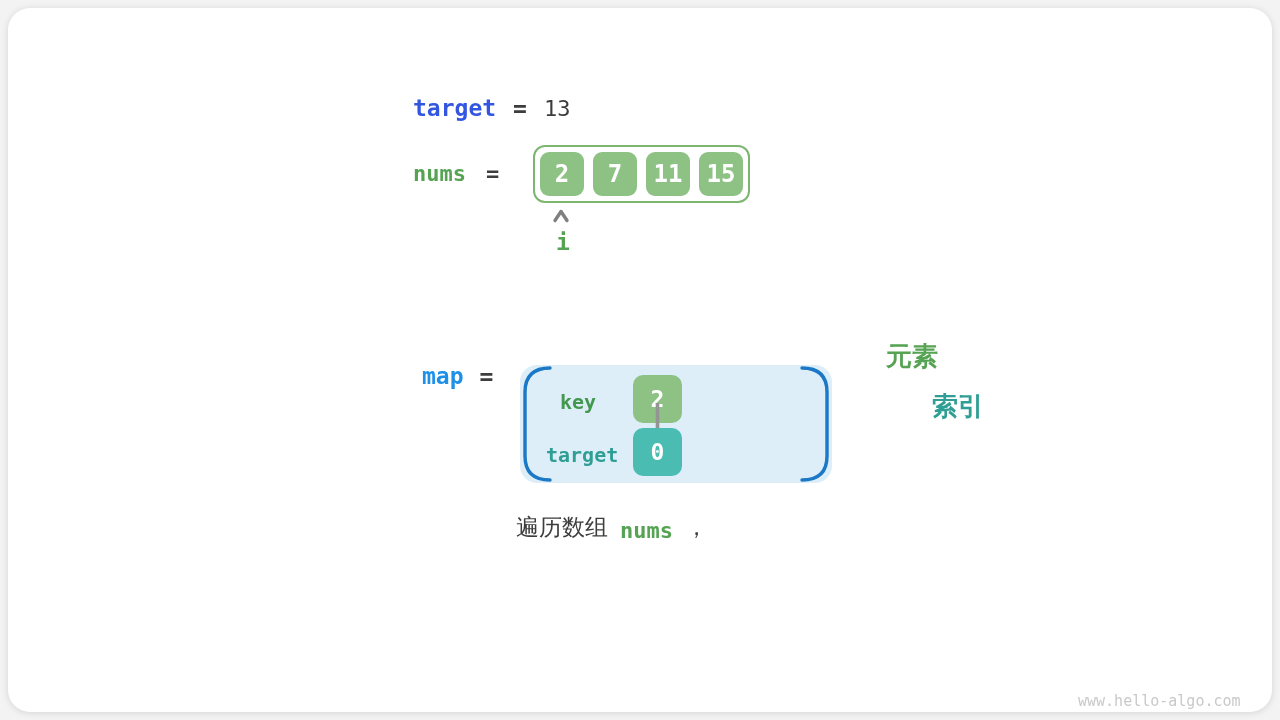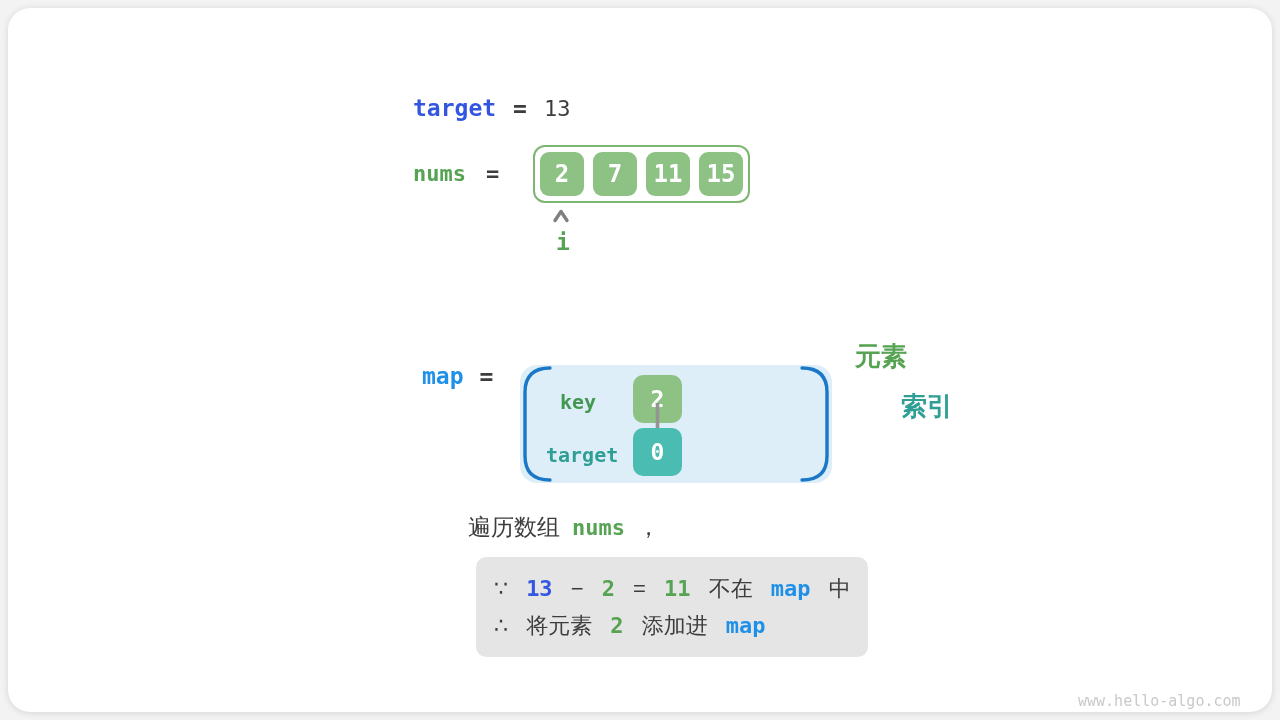--- a/index.html
+++ b/index.html
@@ -55,26 +55,26 @@
   .key-label{left:40px;top:25px;}
   .value-label{left:26px;top:78px;}
   .kv-box{
     position:absolute;width:49px;height:48px;border-radius:10px;
     display:flex;align-items:center;justify-content:center;color:#fff;
     font-family:"DejaVu Sans Mono","Liberation Mono",monospace;font-size:23px;font-weight:bold;
   }
   .key-box{left:113px;top:10px;background:var(--green-box,#8dc284);}
   .value-box{left:113px;top:63px;background:var(--teal-box,#4bbcb2);}
   .kv-arrow{position:absolute;left:126px;top:36px;}
-  .anno{font-size:26px;font-weight:bold;}
+  .anno{font-size:26px;font-weight:bold;margin-left:31px;}
   .anno-element{left:855px;top:339px;}
   .anno-index{left:901px;top:389px;}
 
   
-  .caption{left:468px;top:512px;font-size:23px;display:flex;align-items:center;gap:12px;}
+  .caption{left:516px;top:512px;font-size:23px;display:flex;align-items:flex-end;gap:12px;}
   .caption .code{font-size:22px;}
 
   
   .conclusion{
     left:476px;top:557px;width:392px;box-sizing:border-box;
     background:var(--gray-box,#e5e5e5);border-radius:10px;
     padding:13px 18px;
   }
   .cline{font-size:22px;line-height:37px;white-space:nowrap;}
   .cline span{margin-right:12px;}
@@ -136,35 +136,15 @@
 
   <div class="abs anno anno-element green">元素</div>
   <div class="abs anno anno-index teal">索引</div>
 
   <div class="abs caption dark">
     <span>遍历数组</span>
     <span class="mono green code">nums</span>
     <span>，</span>
   </div>
 
-  <div class="abs conclusion">
-    <div class="cline dark">
-      <span>∵</span>
-      <span class="mono indigo m">13</span>
-      <span>−</span>
-      <span class="mono green m">2</span>
-      <span>=</span>
-      <span class="mono green m">11</span>
-      <span>不在</span>
-      <span class="mono azure m">map</span>
-      <span>中</span>
-    </div>
-    <div class="cline dark">
-      <span>∴</span>
-      <span>将元素</span>
-      <span class="mono green m">2</span>
-      <span>添加进</span>
-      <span class="mono azure m">map</span>
-    </div>
-  </div>
 
   <div class="abs watermark">www.hello-algo.com</div>
 </div>
 
 </body></html>

